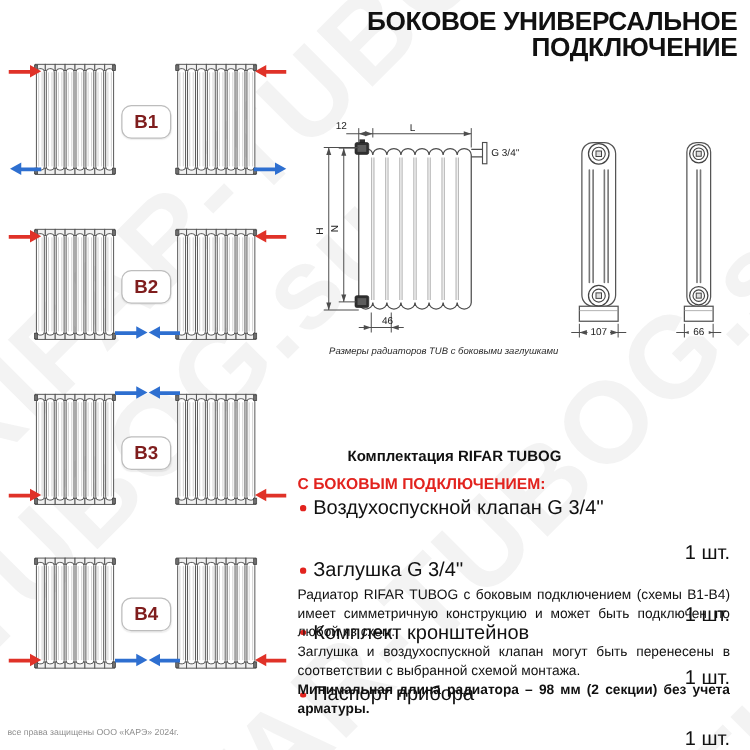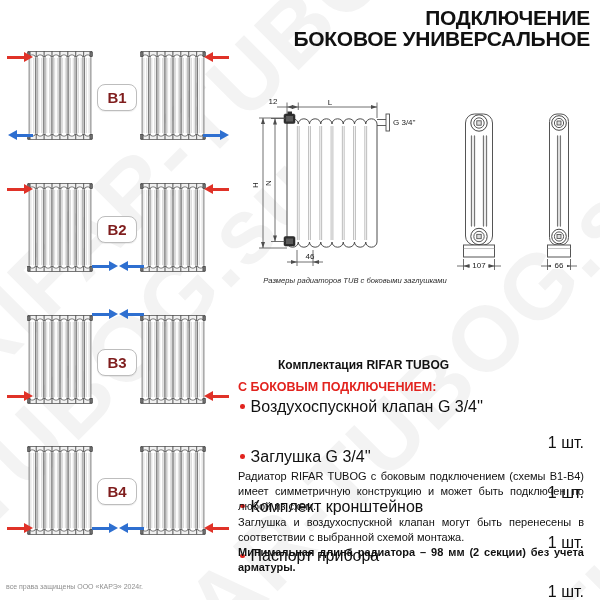--- a/index.html
+++ b/index.html
@@ -99,22 +99,22 @@
       <g fill="#6e6e6e" stroke="#444" stroke-width="0.6">
         <rect x="0.2" y="4" width="2.6" height="4.5"></rect>
           <rect x="63.2" y="4" width="2.6" height="4.5"></rect>
         <rect x="0.2" y="87.5" width="2.6" height="4.5"></rect>
           <rect x="63.2" y="87.5" width="2.6" height="4.5"></rect>
       </g>
     </symbol>
   </svg>
 
   <div class="title">
+    <div>БОКОВОЕ УНИВЕРСАЛЬНОЕ</div>
     <div>ПОДКЛЮЧЕНИЕ</div>
-    <div>БОКОВОЕ УНИВЕРСАЛЬНОЕ</div>
   </div>
 
   <div>
     <svg class="radiator" style="left:27px;top:48px;">
         <use href="#rad-sym"></use>
       </svg>
     <svg class="radiator" style="left:140px;top:48px;">
         <use href="#rad-sym"></use>
       </svg>
     <div class="badge" style="left:97px;top:84px;">B1</div>

